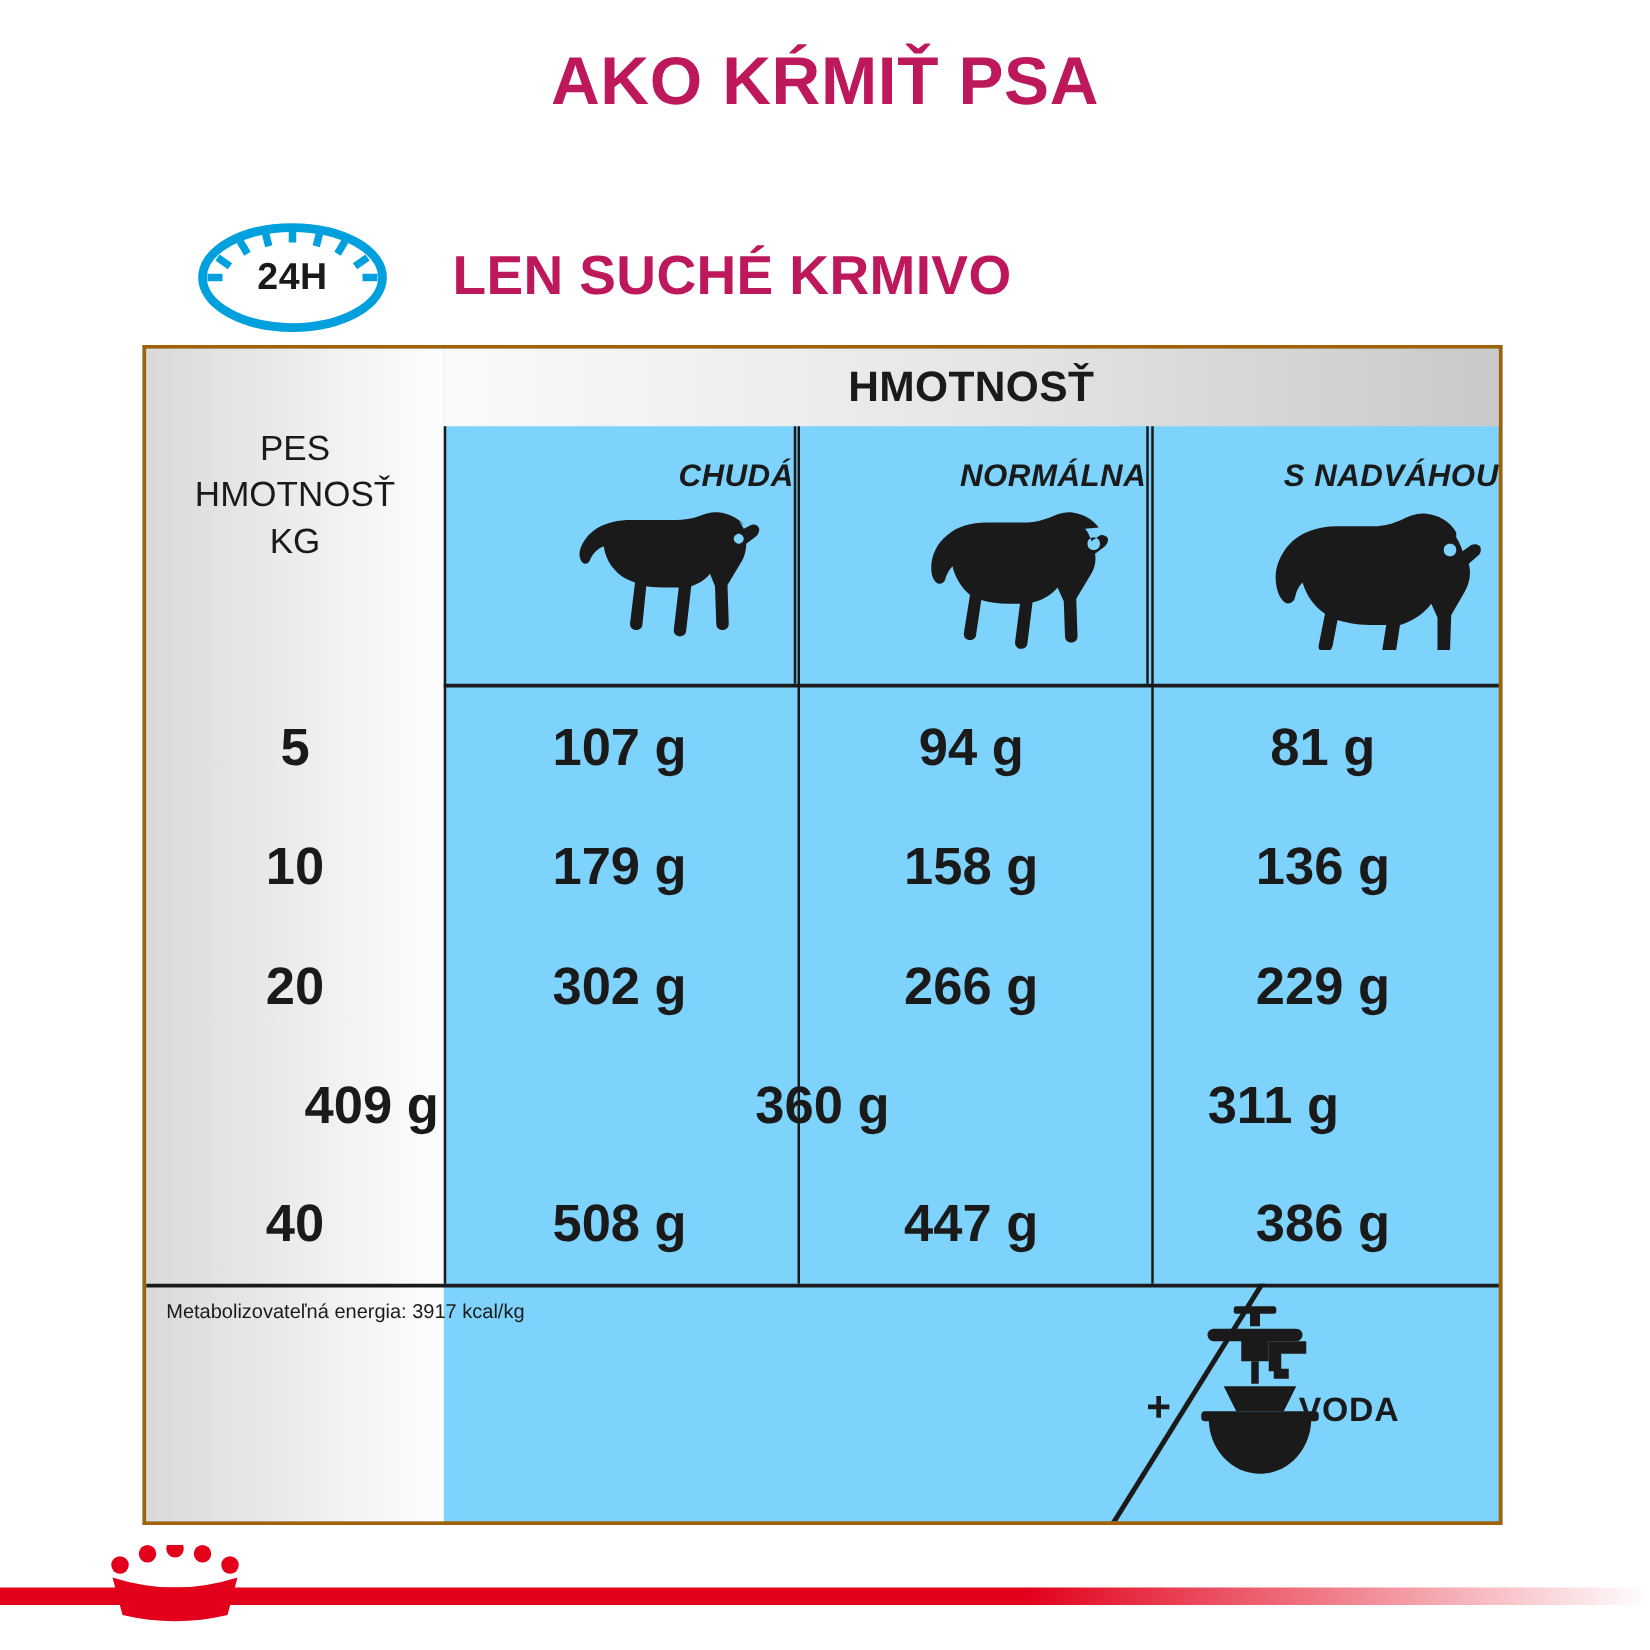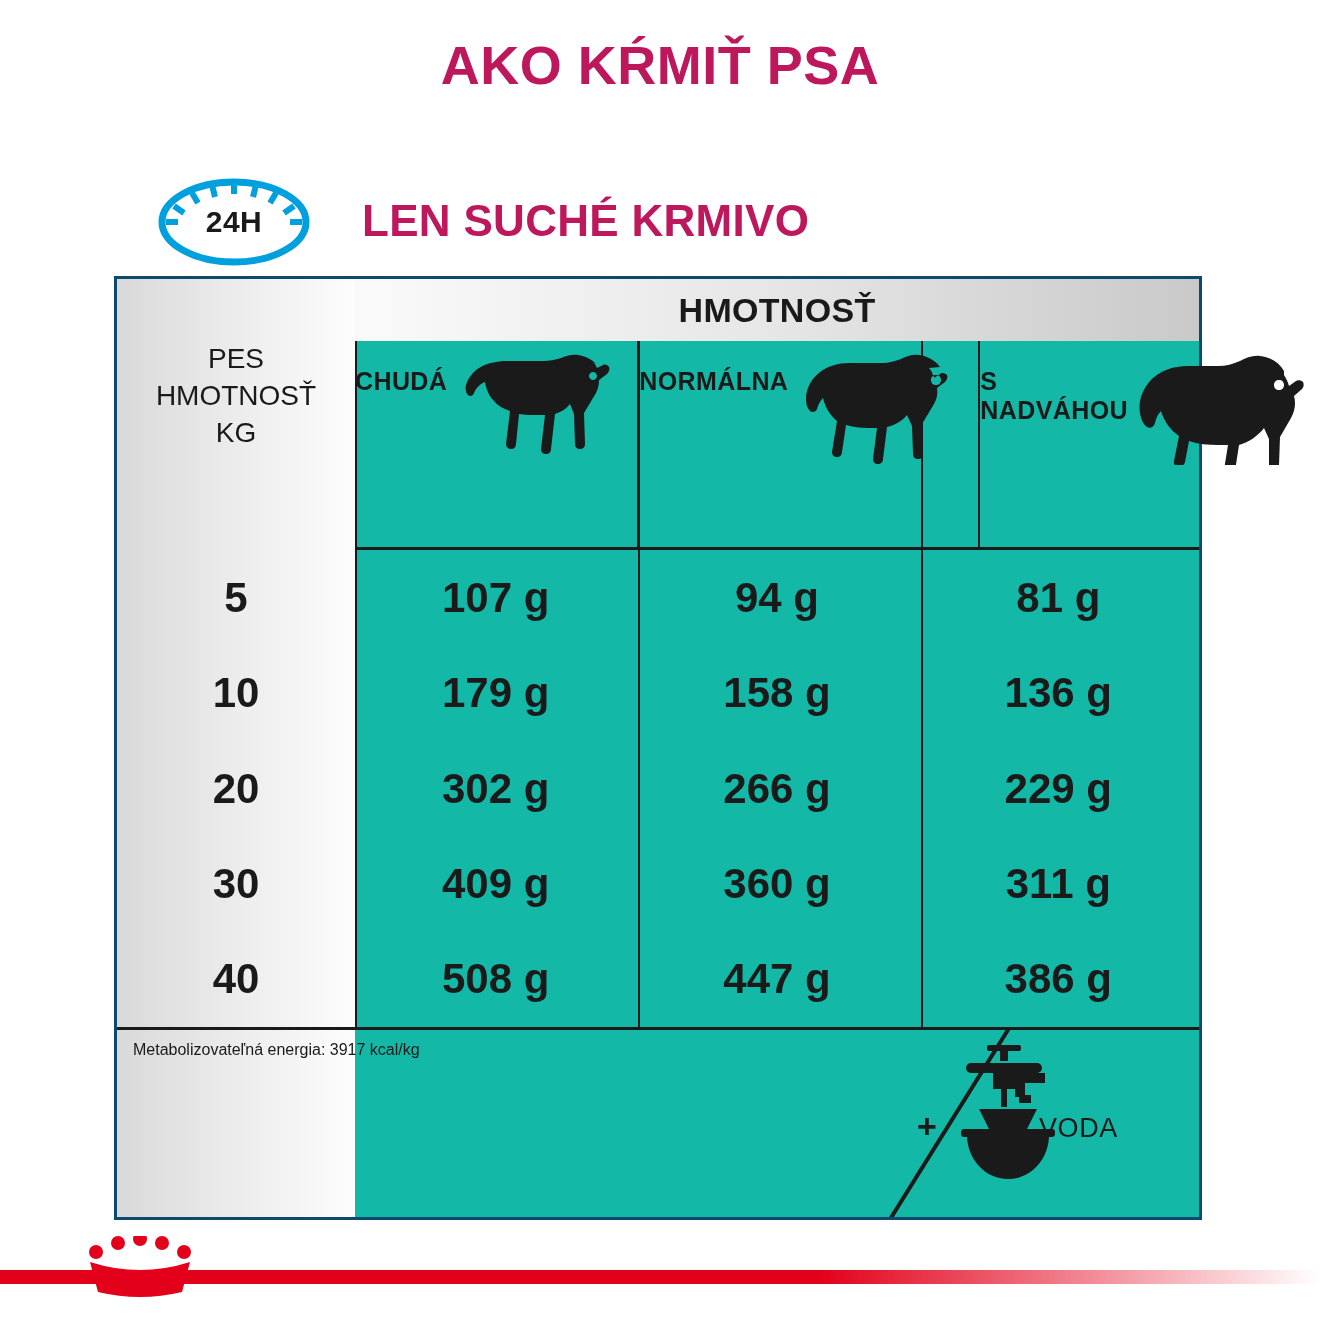--- a/index.html
+++ b/index.html
@@ -62,23 +62,23 @@
     letter-spacing: 0.3px;
   }
 
   
   .table-wrap {
     position: absolute;
     left: 114px;
     top: 276px;
     width: 1088px;
     height: 944px;
-    border: 3px solid #0c4a6e;
+    border: 3px solid #a16207;
     box-sizing: border-box;
-    background: #14b8a6;
+    background: #7dd3fc;
   }
 
   .grad-left {
     position: absolute;
     left: 0;
     top: 0;
     width: 238px;
     height: 100%;
     background: linear-gradient(to right, #d9d9d9 0%, #eeeeee 55%, #fdfdfd 100%);
   }
@@ -120,22 +120,23 @@
     left: 238px;
     top: 62px;
     right: 0;
     height: 206px;
     display: flex;
   }
   .cond-col {
     flex: 1;
     position: relative;
     display: flex;
-    flex-direction: row;
-    align-items: flex-start;
+    flex-direction: column;
+    align-items: flex-end;
+    font-style: italic;
   }
   .cond-col + .cond-col { border-left: 2px solid #1a1a1a; }
   .cond-col .cond-name {
     margin-top: 26px;
     font-size: 25px;
     font-weight: bold;
     letter-spacing: 0.4px;
     color: #1a1a1a;
   }
   .cond-col .dog-icon {
@@ -214,21 +215,21 @@
     left: -6px;
     top: -4px;
     width: 440px;
     height: 200px;
   }
   .water-label {
     position: absolute;
     left: 272px;
     top: 86px;
     font-size: 27px;
-    font-weight: normal;
+    font-weight: bold;
     letter-spacing: 0.6px;
     color: #1a1a1a;
   }
   .plus-sign {
     position: absolute;
     left: 150px;
     top: 80px;
     font-size: 34px;
     font-weight: bold;
     color: #1a1a1a;
@@ -341,21 +342,20 @@
       <div class="cell val">158 g</div>
       <div class="cell val">136 g</div>
     </div>
     <div class="row">
       <div class="cell weight">20</div>
       <div class="cell val">302 g</div>
       <div class="cell val">266 g</div>
       <div class="cell val">229 g</div>
     </div>
     <div class="row">
-      <div class="cell weight">30</div>
       <div class="cell val">409 g</div>
       <div class="cell val">360 g</div>
       <div class="cell val">311 g</div>
     </div>
     <div class="row">
       <div class="cell weight">40</div>
       <div class="cell val">508 g</div>
       <div class="cell val">447 g</div>
       <div class="cell val">386 g</div>
     </div>

